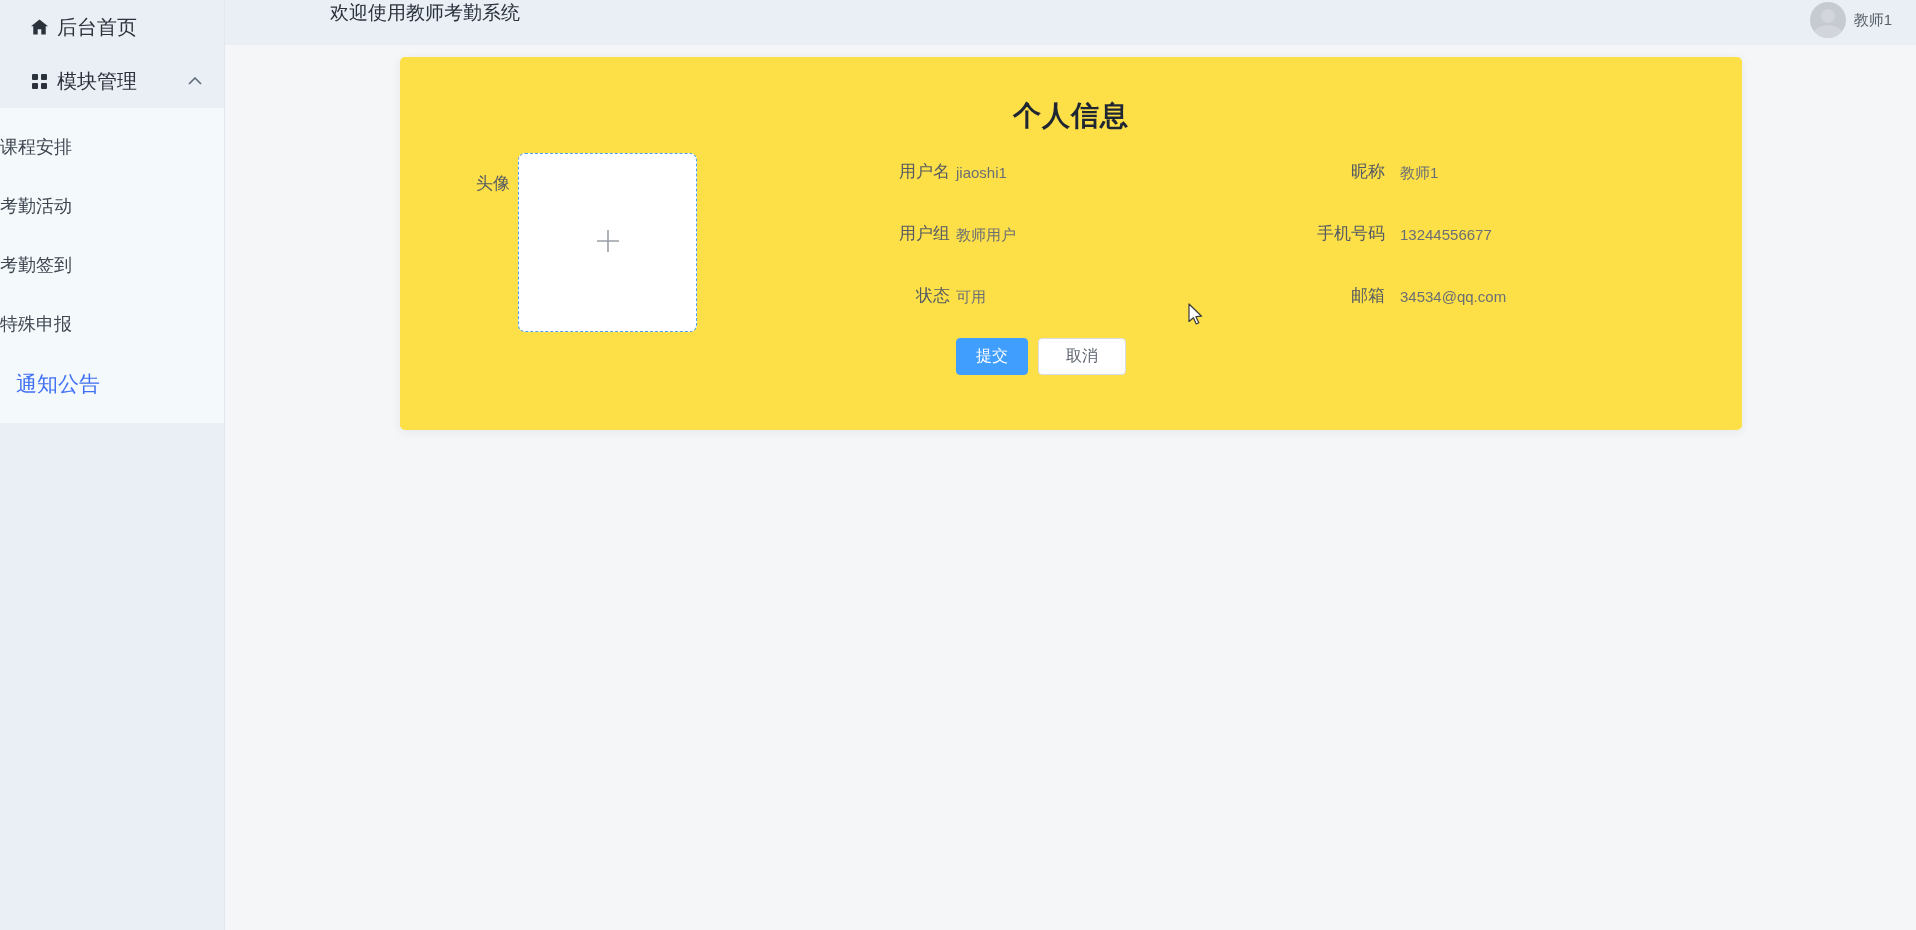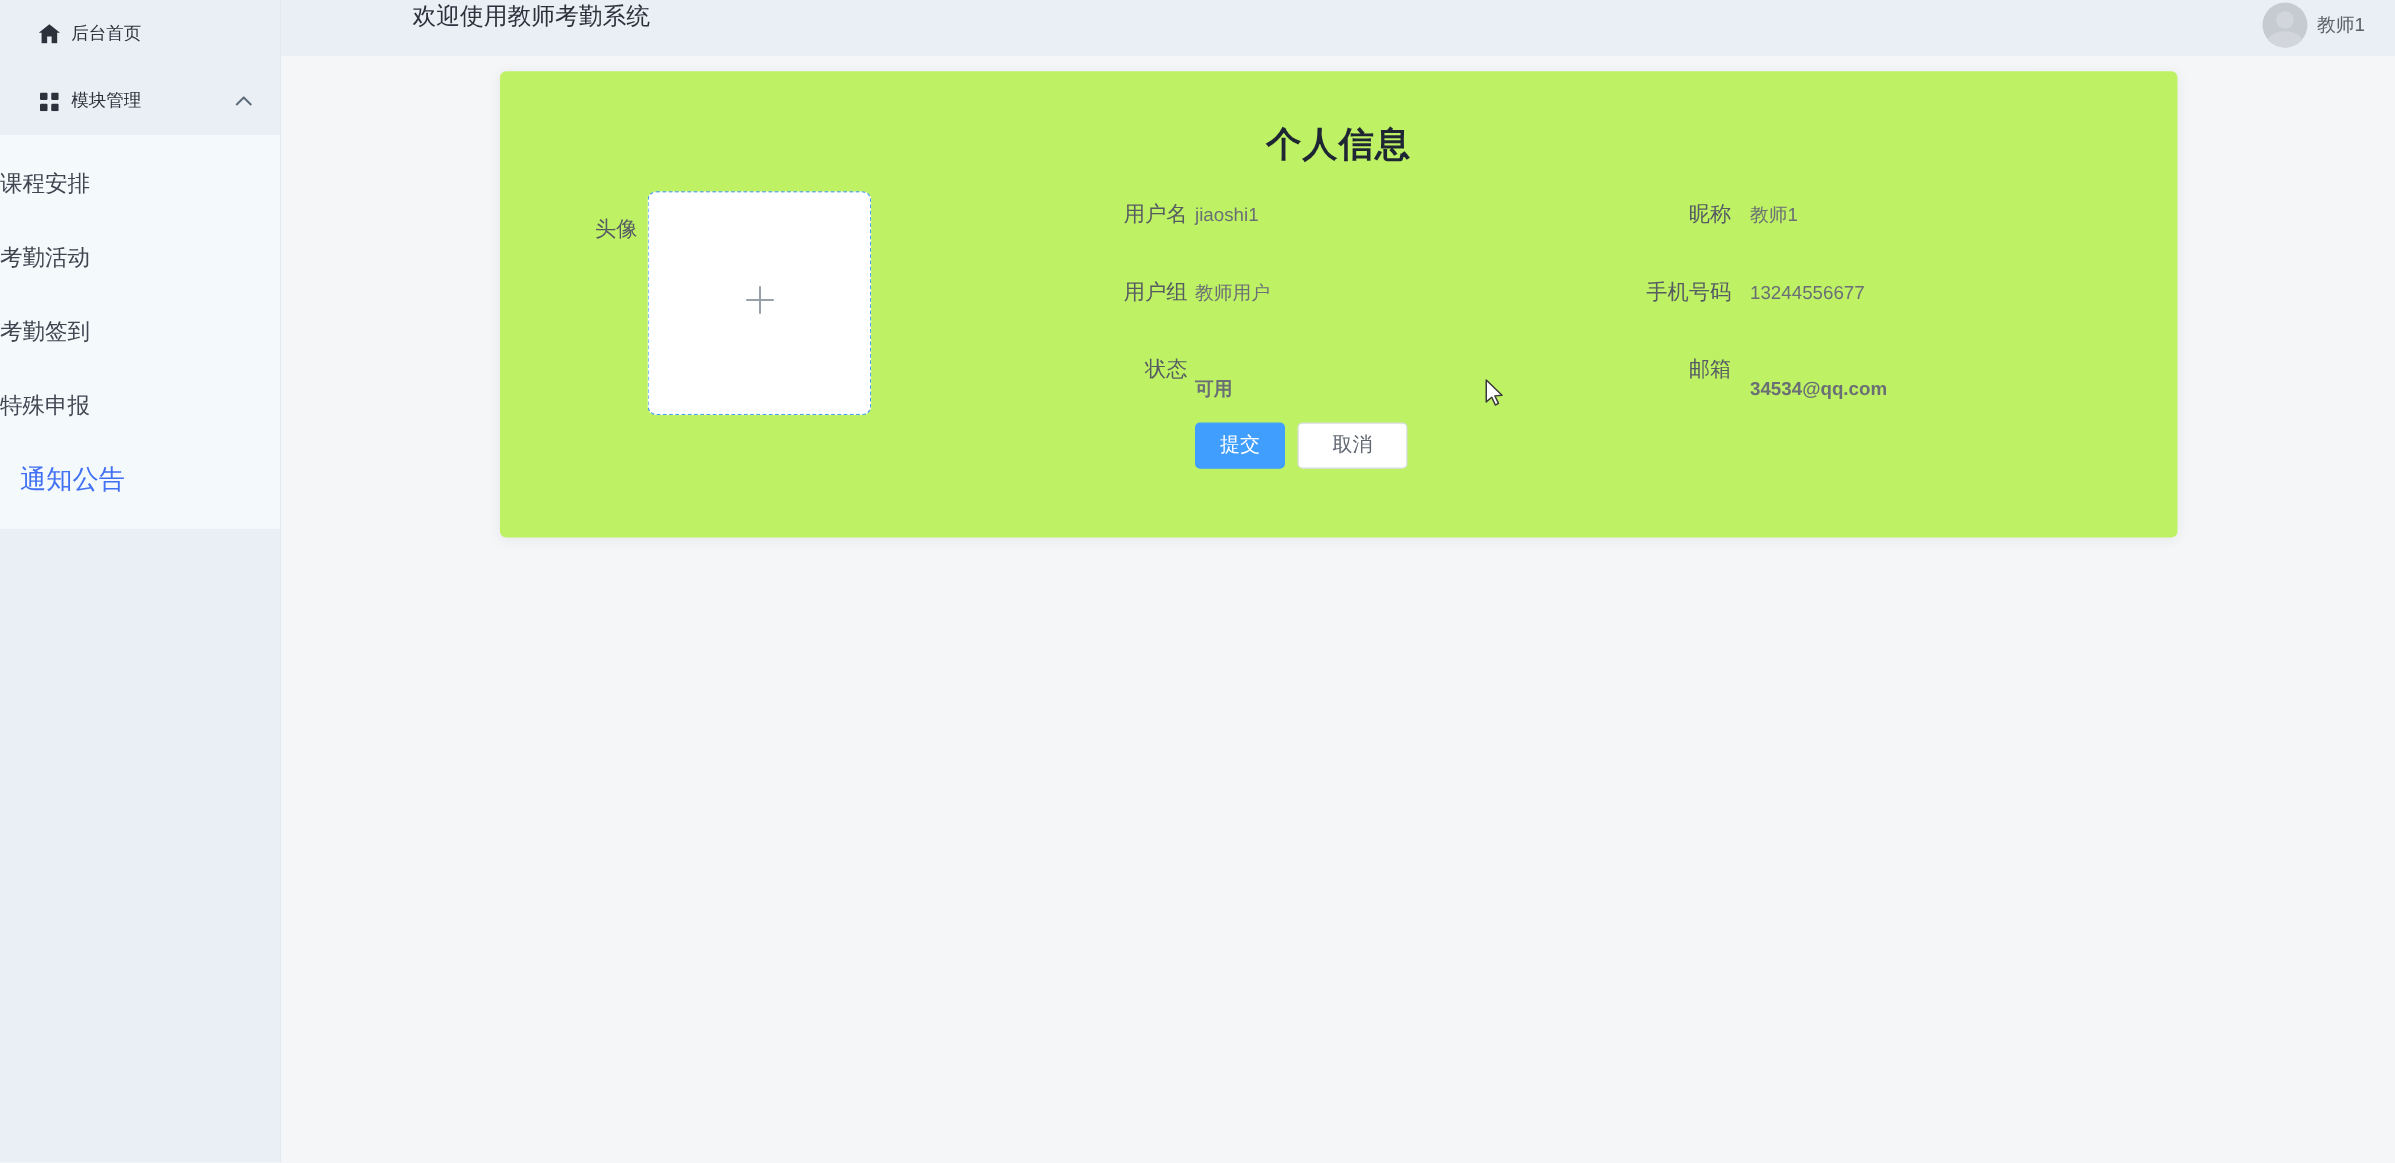--- a/index.html
+++ b/index.html
@@ -10,21 +10,21 @@
   }
   .app { display:flex; width:1916px; height:930px; }
 
   
   .sidebar {
     width:225px; flex:0 0 225px; height:100%;
     background:#eaeff5; border-right:1px solid #e2e8ef;
   }
   .menu-item {
     height:54px; display:flex; align-items:center;
-    padding:0 22px 0 30px; font-size:14px; color:#2c323c; cursor:pointer;
+    padding:0 22px 0 30px; font-size:20px; color:#2c323c; cursor:pointer;
   }
   .menu-item .mi-icon { width:18px; height:18px; margin-right:9px; display:flex; align-items:center; justify-content:center; }
   .menu-item .chevron { margin-left:auto; display:flex; }
   .submenu { background:#f4f9fc; padding:10px 0; }
   .submenu-item {
     height:59px; line-height:59px; text-align:left;
     font-size:18px; color:#3f4650; cursor:pointer;
   }
   .submenu-item.active { font-size:21px; color:#4070f4;margin-left:16px; }
 
@@ -48,21 +48,21 @@
     content:""; position:absolute; left:4px; top:23px; width:28px; height:18px;
     border-radius:50%; background:#d2d6dc;
   }
   .username { margin-left:8px; font-size:15px; color:#5a6068; }
 
   .content { flex:1; position:relative; background:#f5f6f8; }
 
   
   .card {
     position:absolute; left:175px; top:12px; width:1342px; height:373px;
-    background:#bef264; border-radius:5px;
+    background:#fde047; border-radius:5px;
     box-shadow:0 2px 10px rgba(31,45,61,.07);
   }
   .card-title {
     position:absolute; top:40px; left:0; right:0; text-align:center;
     font-size:28px; font-weight:bold; color:#1f2633; letter-spacing:1px;
   }
   .field-label {
     position:absolute; width:160px; text-align:right;
     font-size:17px; color:#565b63; line-height:22px;
   }
@@ -79,21 +79,21 @@
 
   .lblA { left:390px; }
   .valA { left:556px; }
   .lblB { left:825px; }
   .valB { left:1000px; }
   .row1 { top:104px; }
   .row2 { top:166px; }
   .row3 { top:228px; }
   .row1v { top:105px; }
   .row2v { top:167px; }
-  .row3v { top:244px;font-weight:bold; }
+  .row3v { top:229px; }
 
   .btn {
     position:absolute; top:281px; height:37px; border-radius:4px;
     font-size:16px; font-family:inherit; cursor:pointer;
     display:flex; align-items:center; justify-content:center;
   }
   .btn-submit { left:556px; width:72px; background:#409eff; border:1px solid #409eff; color:#fff; }
   .btn-cancel { left:638px; width:88px; background:#fff; border:1px solid #d9dce3; color:#5f6570; }
 
   .cursor { position:absolute; left:1183px; top:302px; pointer-events:none; z-index:99; }

